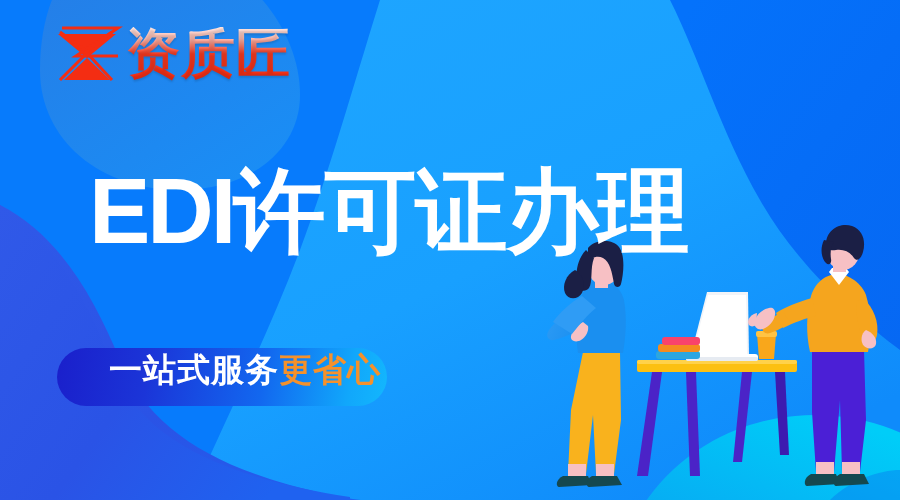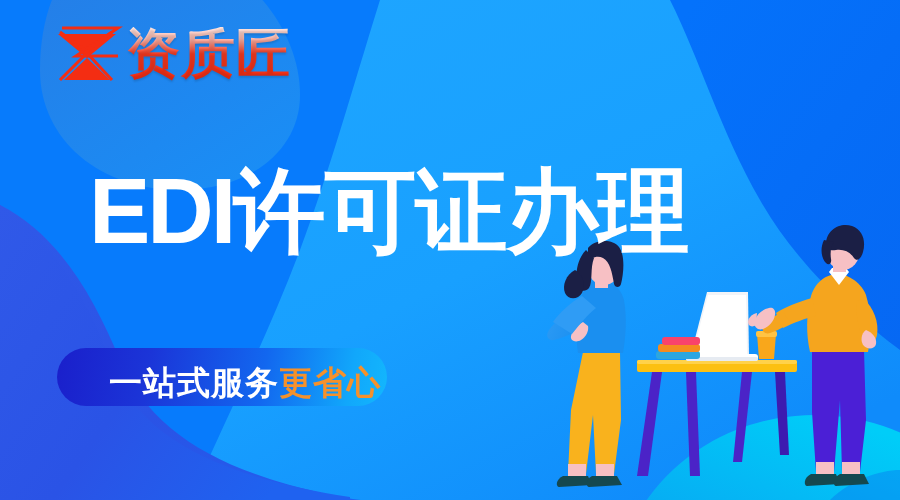--- a/index.html
+++ b/index.html
@@ -73,21 +73,21 @@
   
   .pill {
     position: absolute;
     left: 57px;
     top: 348px;
     width: 330px;
     height: 58px;
     border-radius: 29px;
     background: linear-gradient(100deg, #1a1fcb 0%, #1b35d8 28%, #1267ef 62%, #11a7fb 88%, #13b7fd 100%);
     display: flex;
-    align-items: flex-end;
+    align-items: flex-start;
     justify-content: flex-end;
     padding-right: 6px;
     box-sizing: border-box;
     z-index: 40;
   }
   .pill-text {
     font-size: 33px;
     font-weight: bold;
     letter-spacing: 1px;
     white-space: nowrap;

